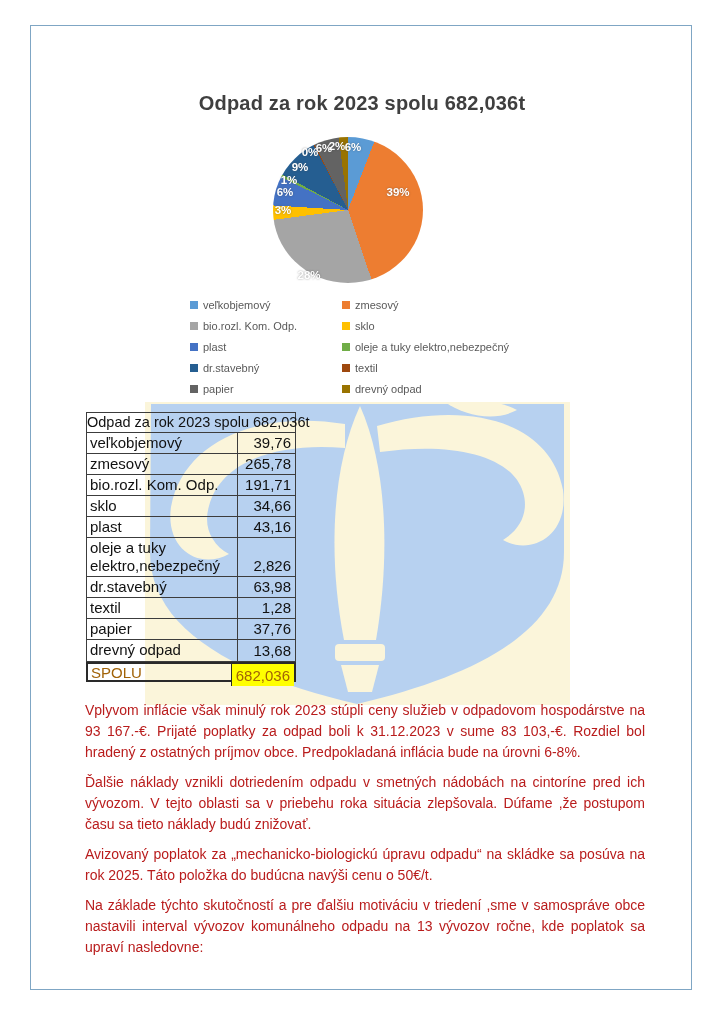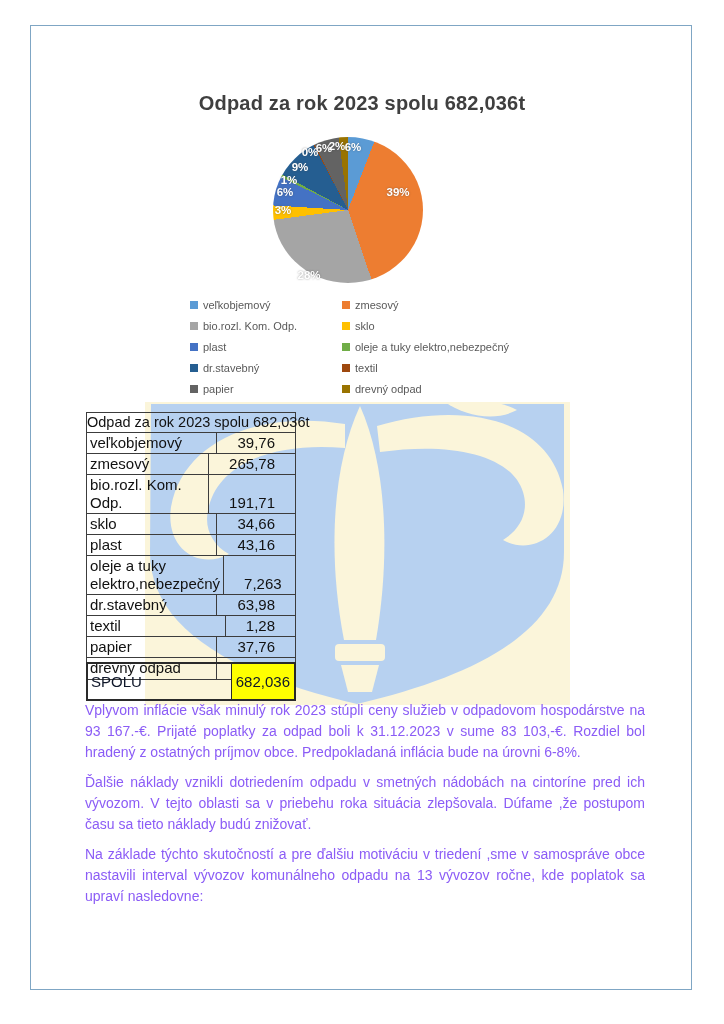--- a/index.html
+++ b/index.html
@@ -44,35 +44,35 @@
   }
   .wt-header {
     border-bottom:1px solid #3c3c3c; text-align:center;
     padding:1px 0 2px 0; white-space:nowrap; font-size:14.5px;
   }
   .wt-row { display:flex; border-bottom:1px solid #3c3c3c; min-height:21px; }
   .wt-row:last-child { border-bottom:none; }
   .wt-label { flex:1 1 auto; padding:1px 3px; line-height:18px; }
   .wt-value {
     flex:0 0 58px; border-left:1px solid #3c3c3c; text-align:right;
-    padding:1px 20px; line-height:18px; display:flex; align-items:flex-end;
+    padding:1px 4px; line-height:18px; display:flex; align-items:flex-end;
     justify-content:flex-end;
   }
   .total-row {
-    position:absolute; left:86px; top:662px; width:210px; height:39px; z-index:1;
-    display:flex; border:2px solid #2a2a2a; font-size:15px; color:#0f172a;
+    position:absolute; left:86px; top:662px; width:210px; height:20px; z-index:1;
+    display:flex; border:2px solid #2a2a2a; font-size:15px; color:#a16207;
   }
   .total-label { flex:1 1 auto; padding:1px 3px; display:flex; align-items:center; }
   .total-value {
     flex:0 0 62px; border-left:1px solid #2a2a2a; text-align:right;
     display:flex; align-items:center; justify-content:flex-end; padding:11px 4px;
   }
   .body-text {
     position:absolute; left:85px; top:700px; width:560px;
-    font-size:14px; line-height:21px; color:#8b5cf6; text-align:justify;
+    font-size:14px; line-height:21px; color:#b91c1c; text-align:justify;
   }
   .body-text p { margin-bottom:9px; }
   .bold { font-weight:normal; }
 </style>
 </head>
 <body>
 
 <div class="page">
 
   <div class="frame"></div>
@@ -168,21 +168,21 @@
     <div class="wt-row">
       <span class="wt-label">sklo</span>
       <span class="wt-value">34,66</span>
     </div>
     <div class="wt-row">
       <span class="wt-label">plast</span>
       <span class="wt-value">43,16</span>
     </div>
     <div class="wt-row">
       <span class="wt-label" style="max-width:150px;">oleje a tuky elektro,nebezpečný</span>
-      <span class="wt-value">7,263</span>
+      <span class="wt-value">2,826</span>
     </div>
     <div class="wt-row">
       <span class="wt-label">dr.stavebný</span>
       <span class="wt-value">63,98</span>
     </div>
     <div class="wt-row">
       <span class="wt-label">textil</span>
       <span class="wt-value">1,28</span>
     </div>
     <div class="wt-row">
@@ -196,16 +196,17 @@
   </div>
 
   <div class="total-row">
     <span class="total-label">SPOLU</span>
     <span class="total-value" id="total-value" style="background-color: rgb(255, 255, 0);">682,036</span>
   </div>
 
   <div class="body-text">
     <p> Vplyvom inflácie však minulý rok 2023 stúpli ceny služieb v odpadovom hospodárstve na 93 167.-€. Prijaté poplatky za odpad boli k 31.12.2023 v sume 83 103,-€. Rozdiel bol hradený z ostatných príjmov obce. Predpokladaná inflácia bude na úrovni 6-8%.</p>
     <p>Ďalšie náklady vznikli dotriedením odpadu v smetných nádobách na cintoríne pred ich vývozom. V tejto oblasti sa v priebehu roka situácia zlepšovala. Dúfame ,že postupom času sa tieto náklady budú znižovať.</p>
+    <p>Avizovaný poplatok za „mechanicko-biologickú úpravu odpadu“ na skládke sa posúva na rok 2025. Táto položka do budúcna navýši cenu o 50€/t.</p>
     <p><span>Na základe týchto skutočností a pre ďalšiu motiváciu v triedení ,sme v samospráve obce nastavili interval vývozov komunálneho odpadu na </span><span class="bold">13 vývozov ročne,</span><span> kde poplatok sa upraví nasledovne:</span></p>
   </div>
 
 </div>
 
 </body></html>

